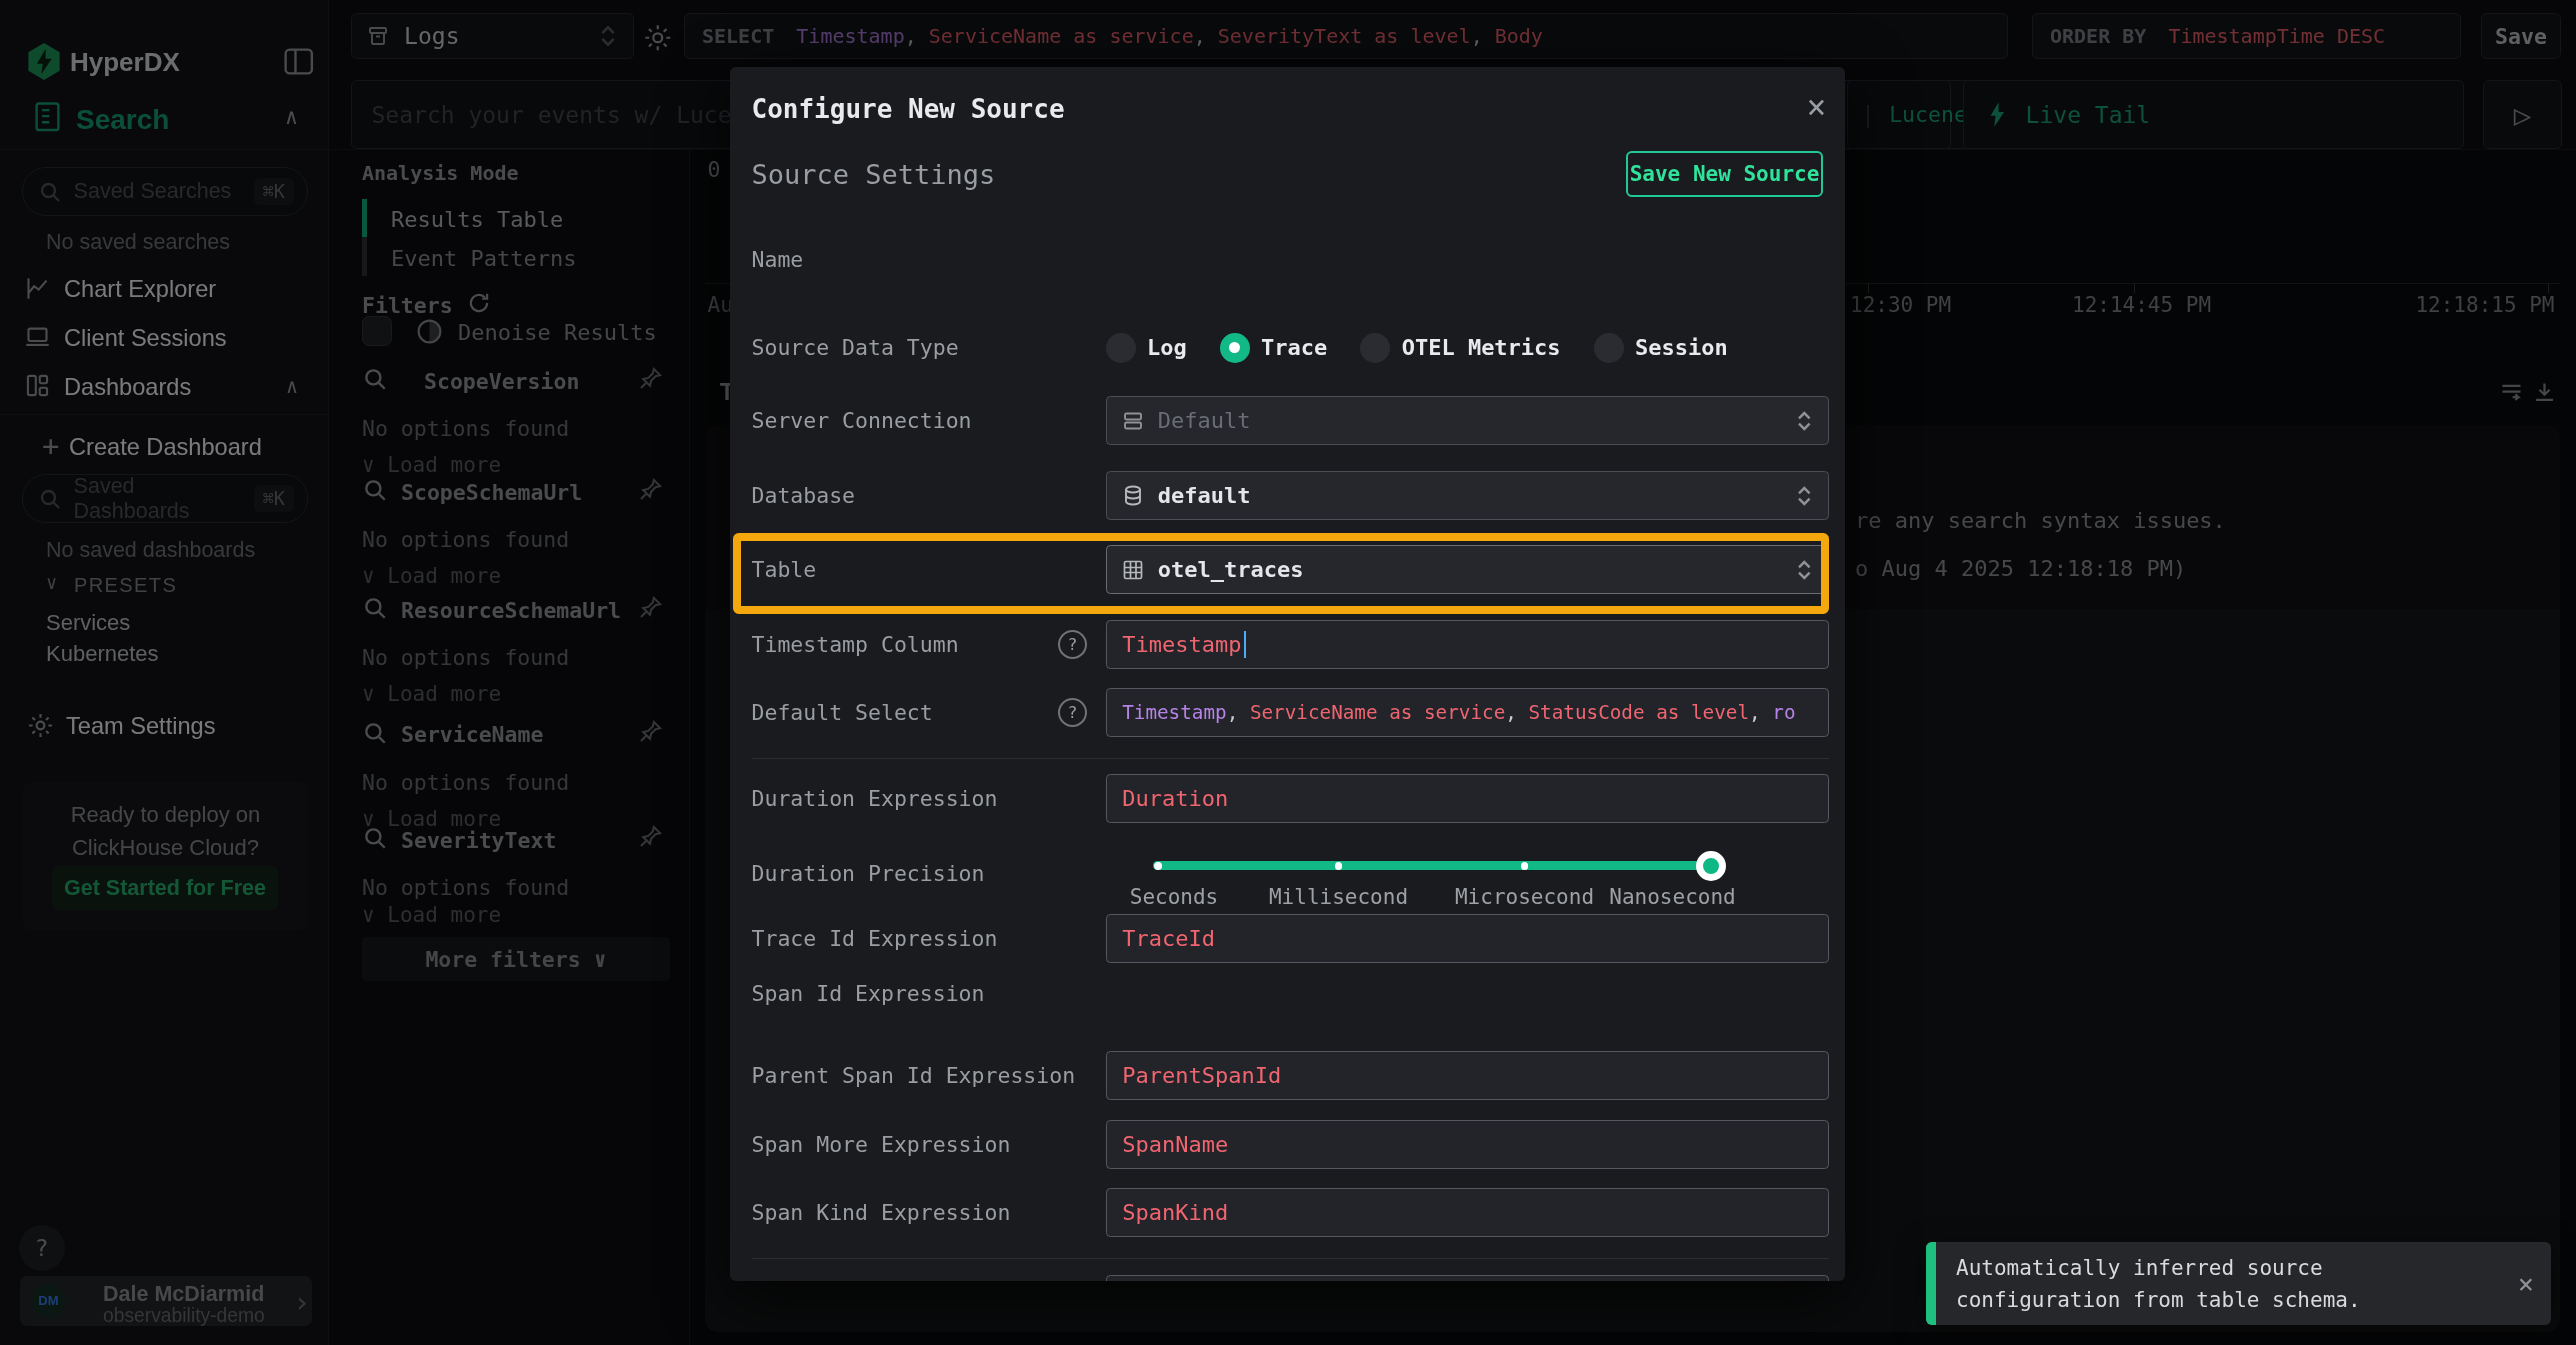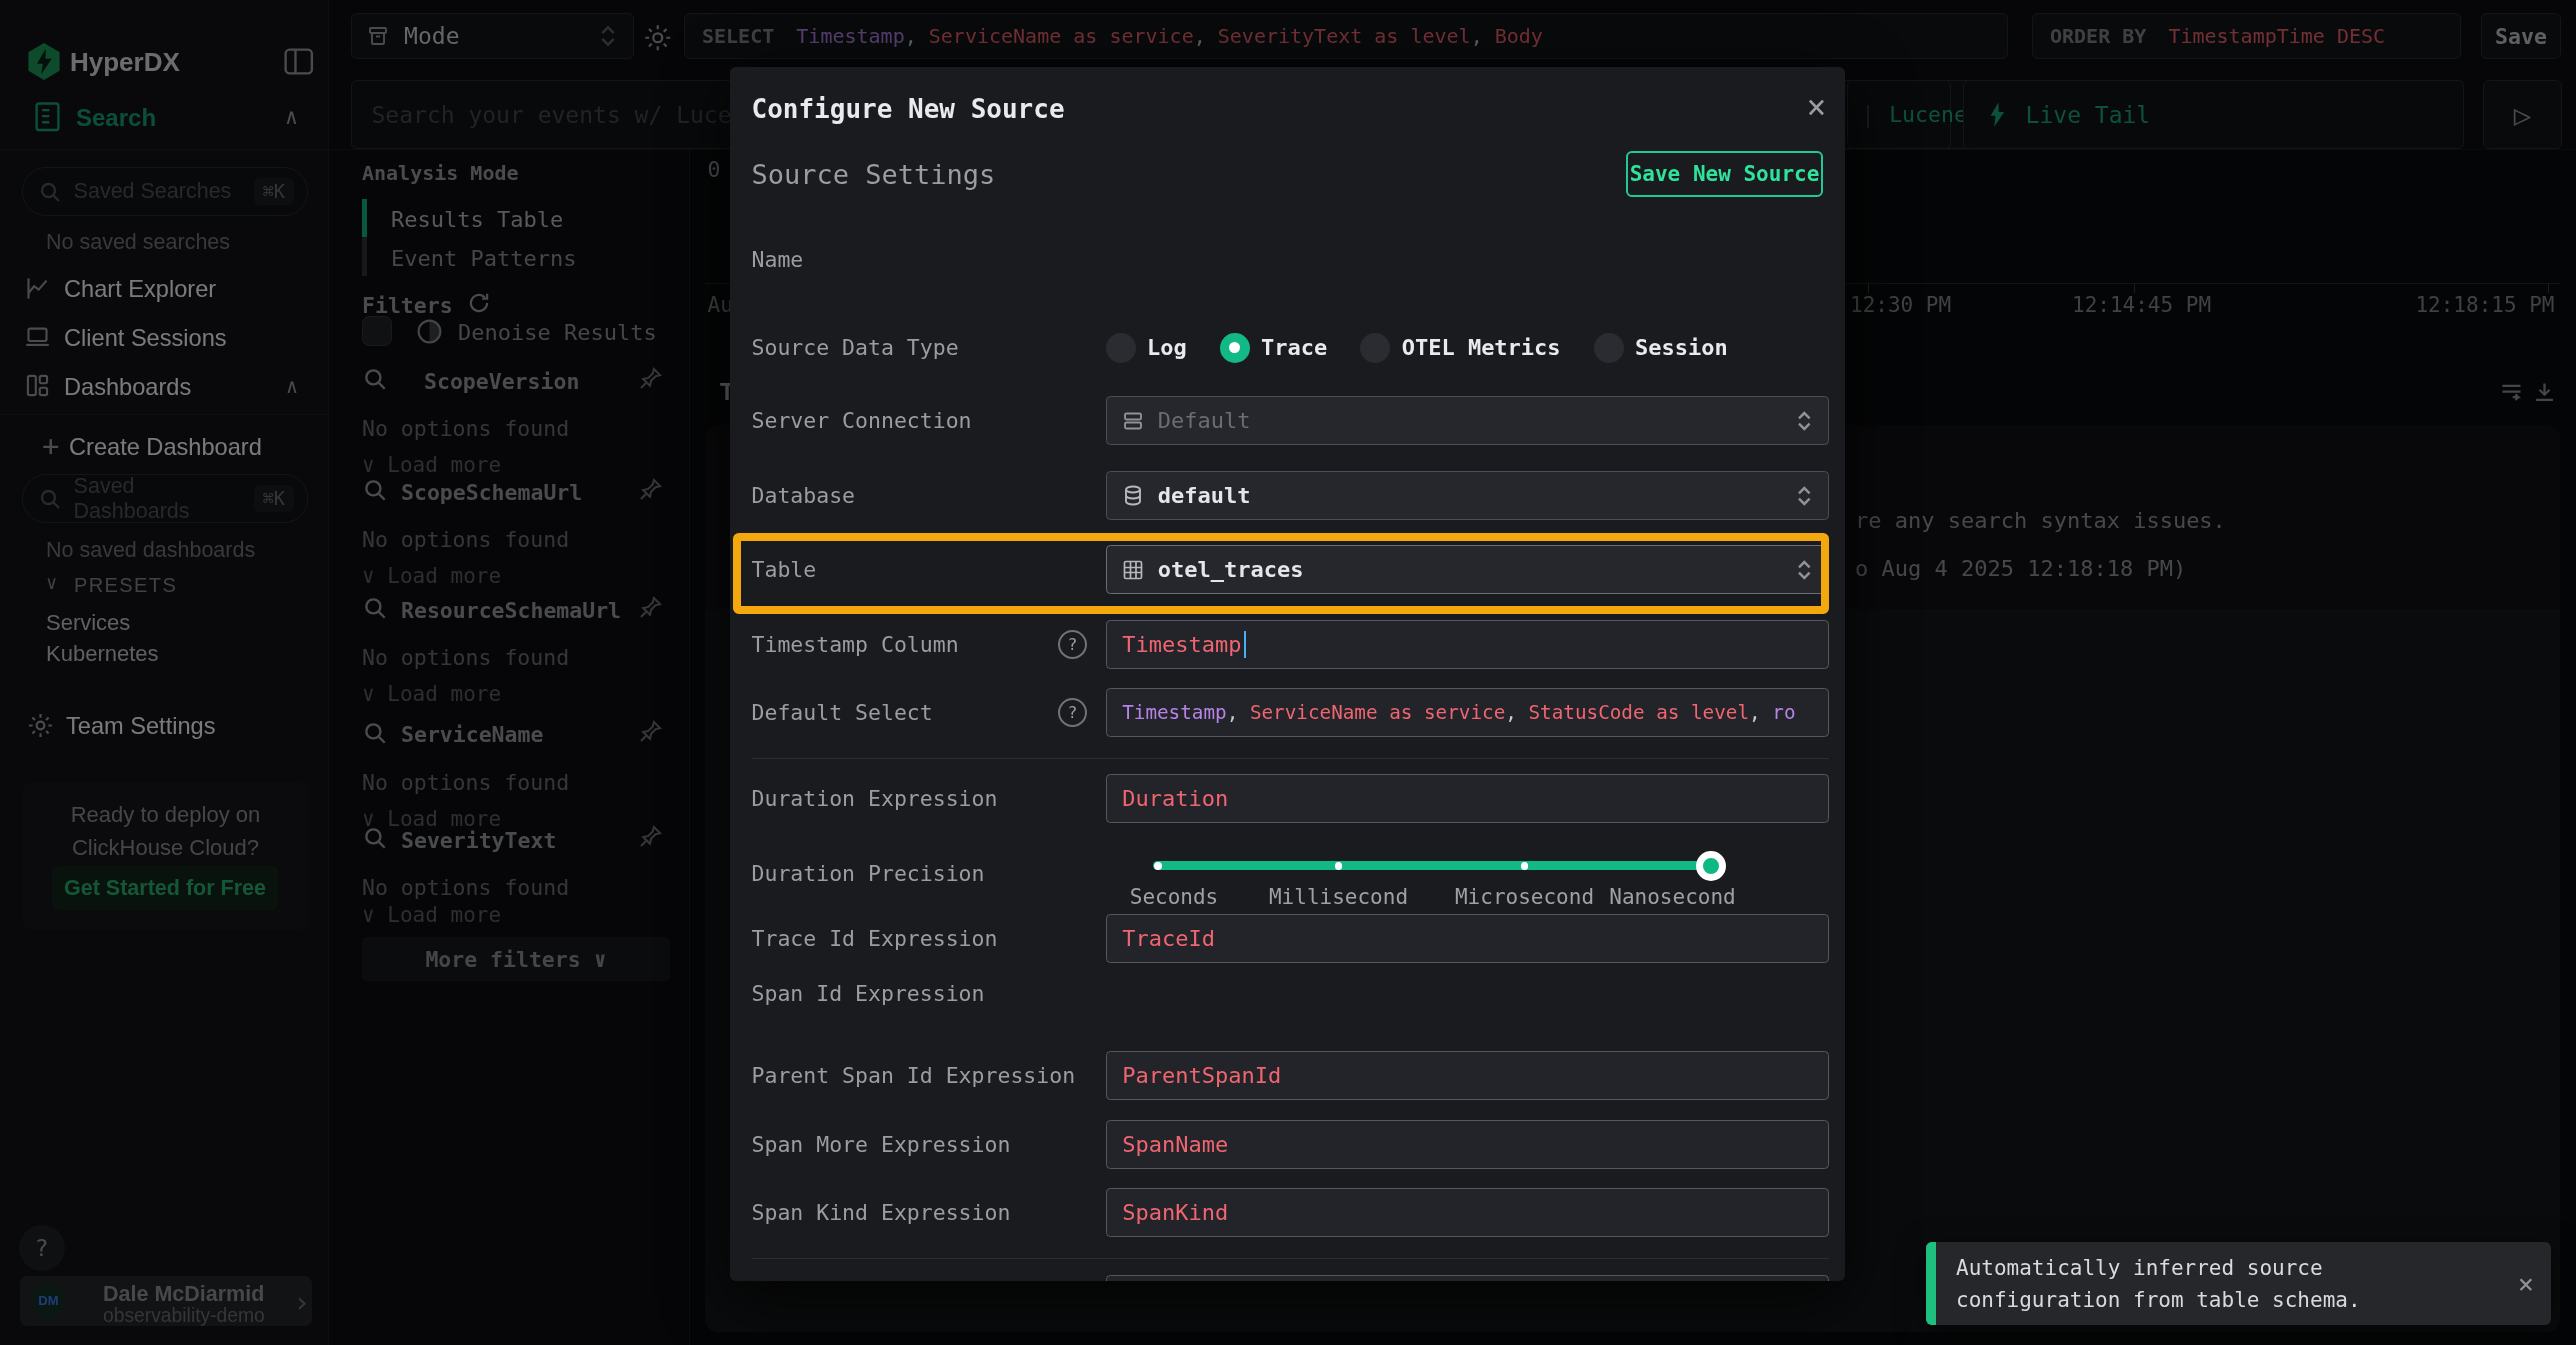--- a/index.html
+++ b/index.html
@@ -106,21 +106,21 @@
   <div class="logo-name abs sans">HyperDX</div>
   <svg class="abs iconc" style="left:283px;top:47px;" width="31.5" height="29" viewBox="0 0 24 22" fill="none" stroke="currentColor" stroke-width="1.8">
     <rect x="2" y="2" width="20" height="18" rx="3"></rect>
       <path d="M9.5 2 v18"></path>
   </svg>
 
   <svg class="abs" style="left:33px;top:101px;color:#17a57b;" width="29" height="31.5" viewBox="0 0 24 26" fill="none" stroke="currentColor" stroke-width="2">
     <rect x="3" y="2" width="18" height="22" rx="2"></rect>
       <path d="M7.5 7.5 h6 M7.5 12.5 h6 M7.5 17.5 h6"></path>
   </svg>
-  <div class="abs sans" style="left:76px;top:104px;font-size:24px;font-weight:bold;color:#17a57b;">Search</div>
+  <div class="abs sans" style="left:76px;top:104px;font-size:28px;font-weight:bold;color:#17a57b;">Search</div>
   <div class="abs" style="left:285px;top:104px;font-size:21.5px;color:#9a9da1;">∧</div>
   <div class="side-divider abs" style="top:149px"></div>
 
   <div class="pill abs" style="top:167px">
     <svg width="24" height="24" viewBox="0 0 24 24" fill="none" stroke="#54575c" stroke-width="2.4">
         <circle cx="10.5" cy="10.5" r="6.5"></circle>
         <path d="M15.5 15.5 L21 21"></path>
       </svg>
     <span class="ph">Saved Searches</span>
     <span class="kbd">⌘K</span>
@@ -189,21 +189,21 @@
   </div>
 </aside>
 
 <header class="topbar abs">
   <div class="tb-box" style="left:21.5px;top:13px;width:283px;height:46px;padding:0 14.3px;">
     <svg width="24" height="24" viewBox="0 0 24 24" fill="none" stroke="#9a9da1" stroke-width="1.9">
         <rect x="4" y="4" width="16" height="5" rx="1"></rect>
         <rect x="6" y="9" width="12" height="11" rx="1"></rect>
         <path d="M10 12.5 h4"></path>
       </svg>
-    <span style="margin-left:14.3px;font-size:23px;color:#d4d6d9;">Mode</span>
+    <span style="margin-left:14.3px;font-size:23px;color:#d4d6d9;">Logs</span>
     <svg style="margin-left:auto;" width="20" height="26" viewBox="0 0 14 18" fill="none" stroke="#5c5f66" stroke-width="1.8">
         <path d="M3 7 L7 3 L11 7 M3 11 L7 15 L11 11"></path>
       </svg>
   </div>
   <svg class="abs" style="left:313px;top:21.5px;" width="31.5" height="31.5" viewBox="0 0 24 24" fill="none" stroke="#9a9da1" stroke-width="1.7">
     <circle cx="12" cy="12" r="3.4"></circle>
       <path d="M12 2.5 v3 M12 18.5 v3 M2.5 12 h3 M18.5 12 h3 M5.3 5.3 l2.1 2.1 M16.6 16.6 l2.1 2.1 M18.7 5.3 l-2.1 2.1 M7.4 16.6 l-2.1 2.1"></path>
   </svg>
   <div class="tb-box dimq" style="left:355px;top:13px;width:1324px;height:46px;padding:0 17px;">
     <span class="kw">SELECT </span>

